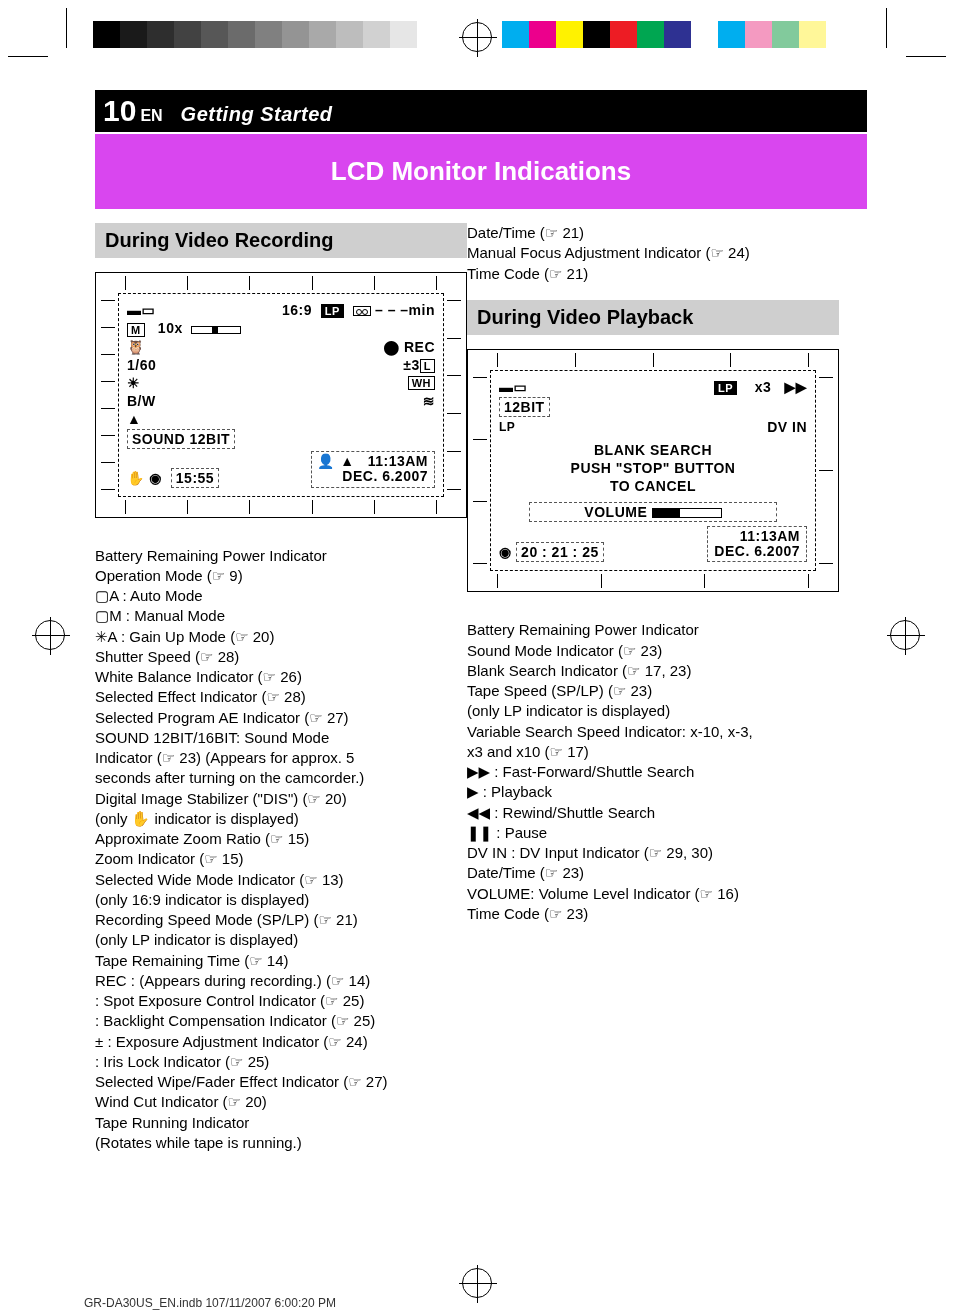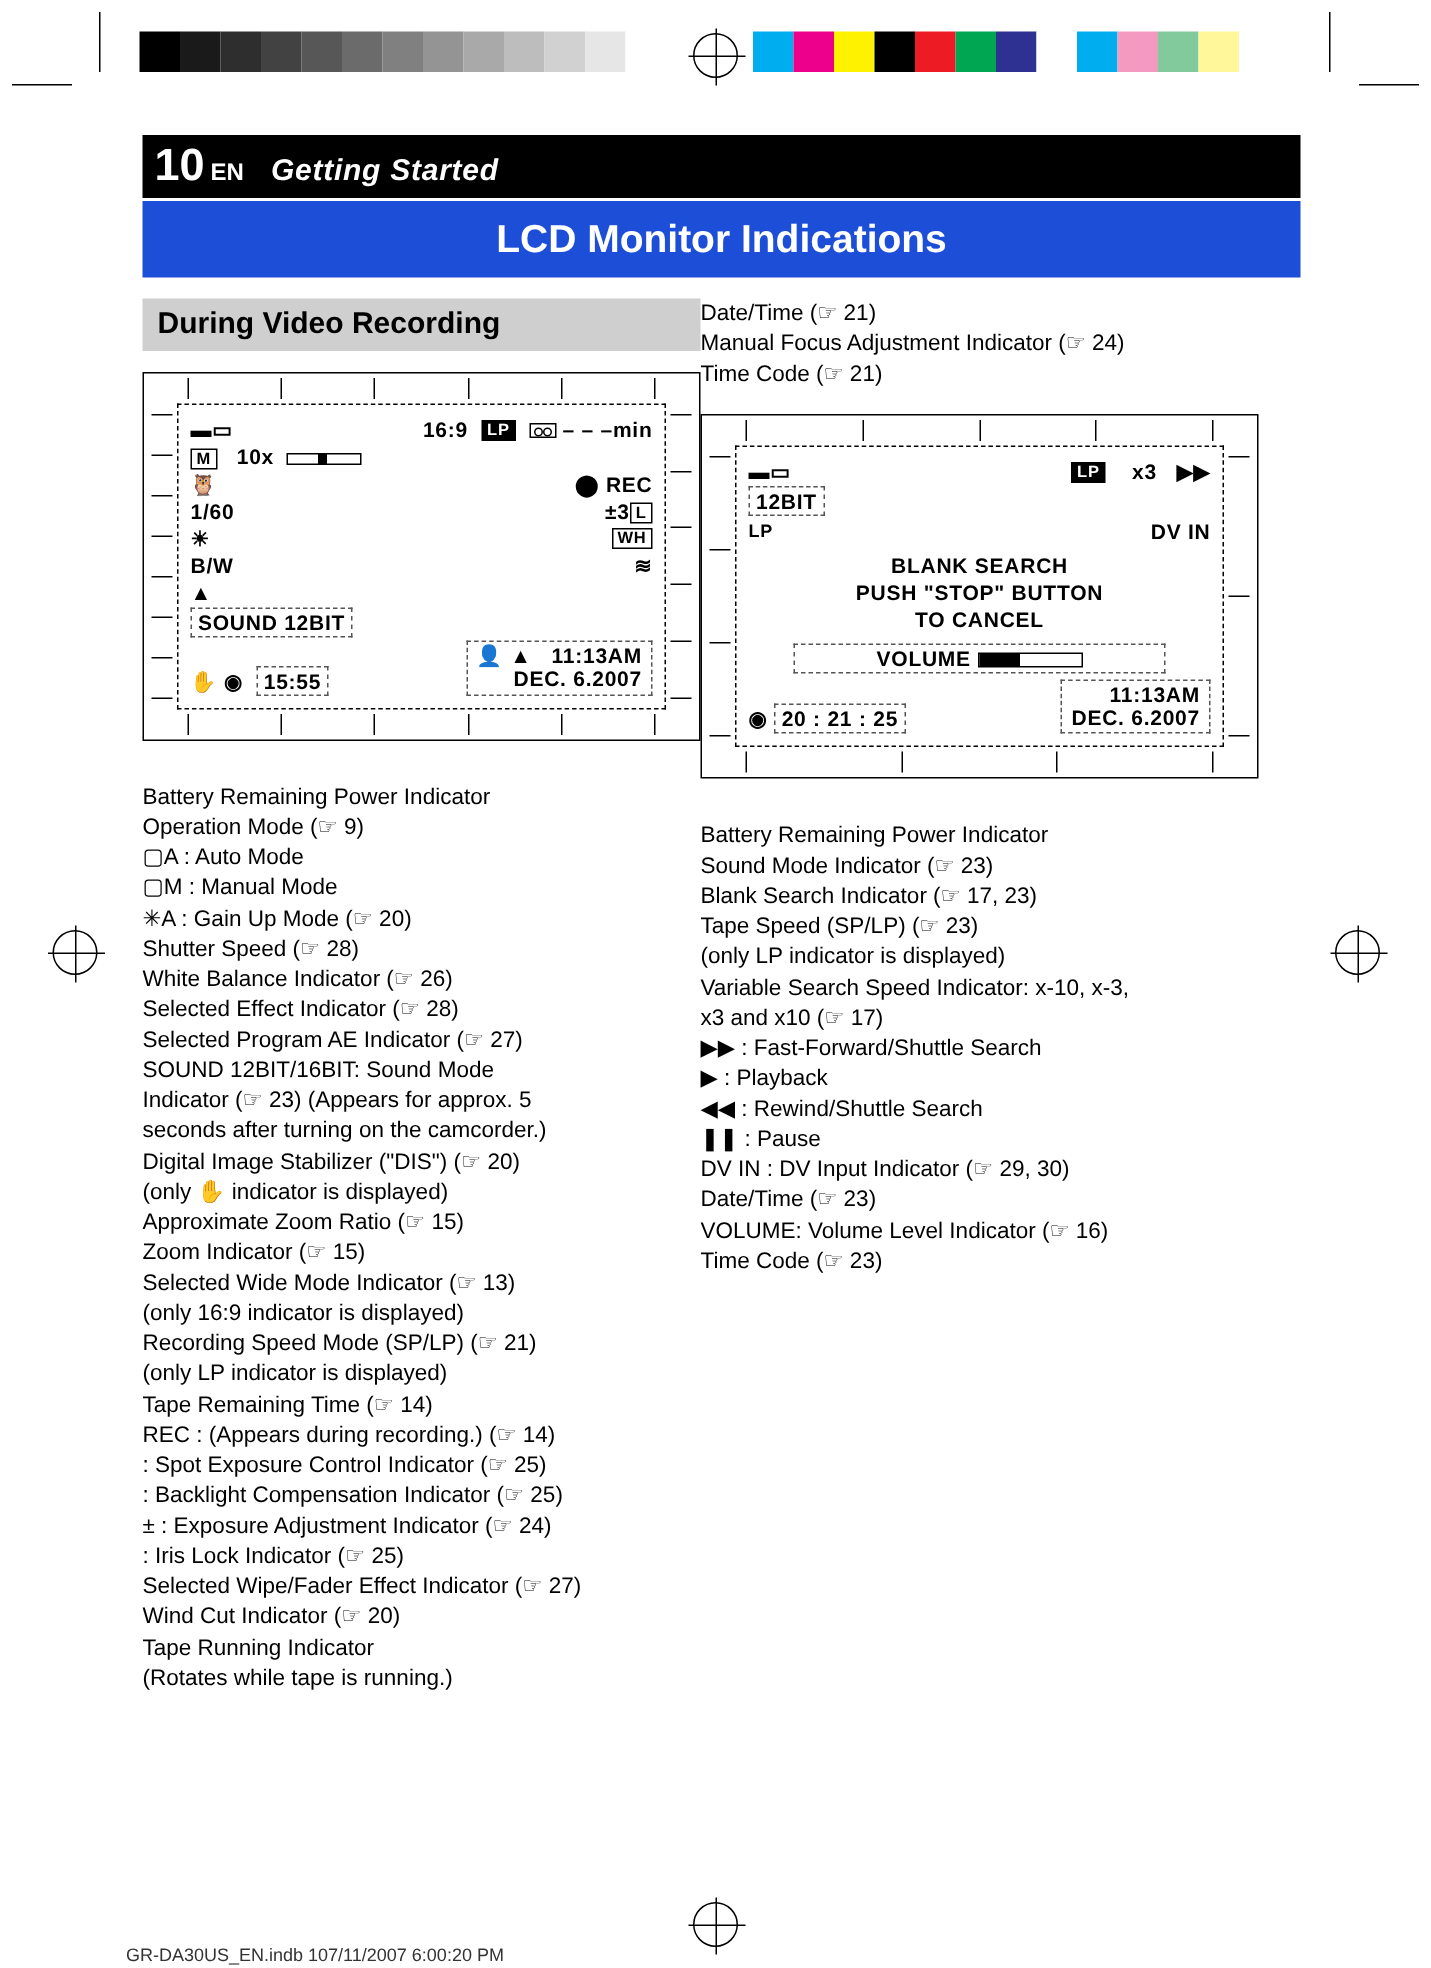--- a/index.html
+++ b/index.html
@@ -47,24 +47,24 @@
   .header-bar {
     background: #000; color: #fff;
     display: flex; align-items: baseline;
     padding: 4px 10px 4px 8px;
     font-family: Arial, sans-serif;
   }
   .page-num { font-size: 30px; font-weight: bold; }
   .lang { font-size: 16px; font-weight: bold; margin-left: 4px; }
   .section { font-size: 20px; font-style: italic; font-weight: bold; margin-left: 18px; letter-spacing: 0.5px; text-align: right; }
   .title-bar {
-    background: #1d4ed8; color: #fff;
+    background: #d946ef; color: #fff;
     font-size: 26px; font-weight: bold;
     text-align: center;
-    padding: 10px 0;
+    padding: 22px 0;
     margin-top: 2px;
     font-family: Arial, sans-serif;
   }
   .columns {
     display: flex;
     margin-top: 14px;
   }
   .col {
     width: 372px;
   }
@@ -332,20 +332,21 @@
         </div>
     </div>
 
     <div class="col">
       <div class="list" id="pb-top-list" style="margin-bottom:16px;">
           <p>Date/Time (☞ 21)</p>
           <p>Manual Focus Adjustment Indicator (☞ 24)</p>
           <p>Time Code (☞ 21)</p>
         </div>
 
+      <div class="subhead">During Video Playback</div>
 
       <div class="lcd-frame">
         <div class="lcd-inner">
           <div class="tick-top">
               <span></span>
               <span></span>
               <span></span>
               <span></span>
               <span></span>
             </div>

